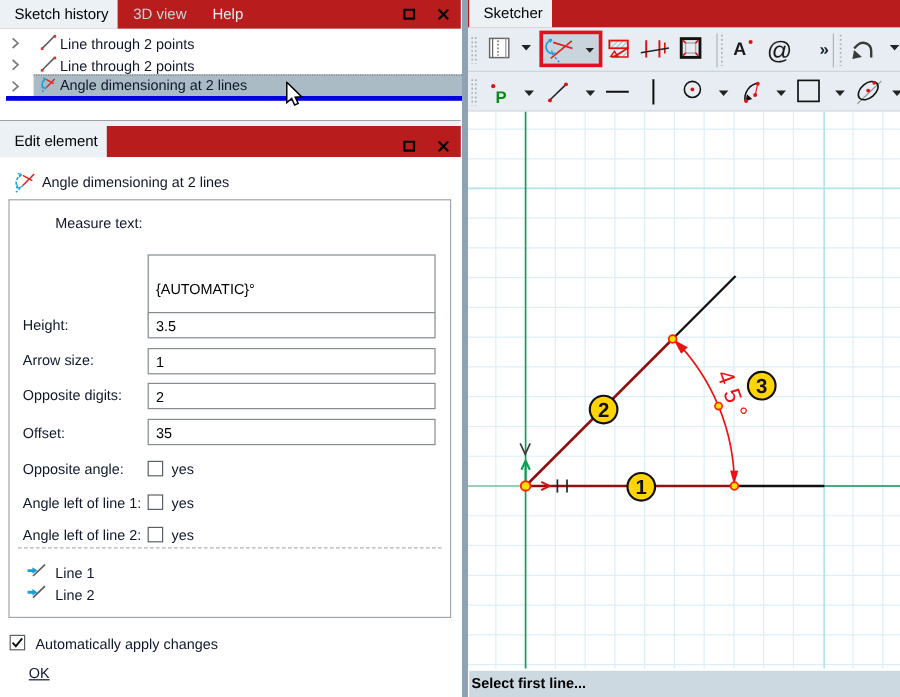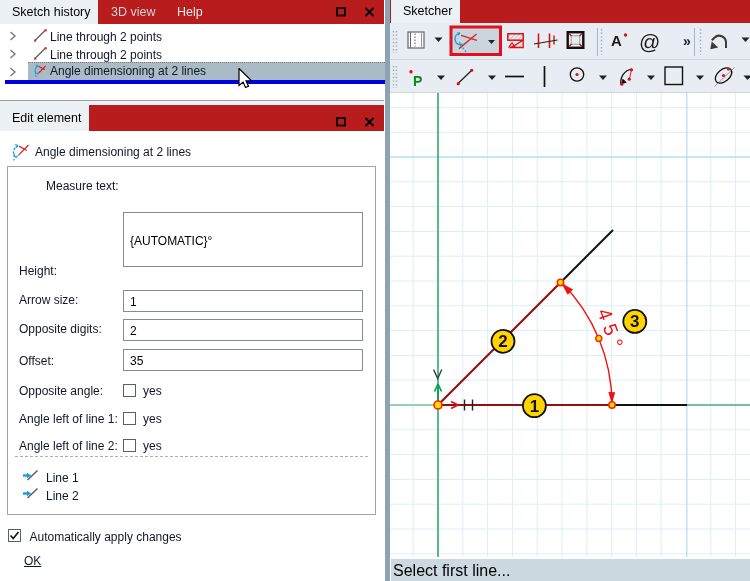--- a/index.html
+++ b/index.html
@@ -90,20 +90,21 @@
     <path d="M11 16.6 L5.3 22.3" stroke="#1da0dd" stroke-width="1.2" stroke-dasharray="1.8 1.4"></path>
   </svg>
   <div class="abs lbl" style="left:35px;top:145px;">Angle dimensioning at 2 lines</div>
 
   <div class="abs" style="left:7px;top:166px;width:369px;height:349px;border:1px solid #a0a6ab;box-sizing:border-box;"></div>
 
   <div class="abs lbl" style="left:19px;top:179px;margin-left:27px;">Measure text:</div>
   <div class="inp" style="top:176px;height:55px;padding:21px 0 0 6px;margin-top:36px;">{AUTOMATIC}°</div>
 
   <div class="abs lbl" style="left:19px;top:264px;">Height:</div>
+  <div class="inp" style="top:260px;height:22px;padding:4px 0 0 6px;">3.5</div>
 
   <div class="abs lbl" style="left:19px;top:293px;">Arrow size:</div>
   <div class="inp" style="top:289.5px;height:22px;padding:4px 0 0 6px;">1</div>
 
   <div class="abs lbl" style="left:19px;top:322px;">Opposite digits:</div>
   <div class="inp" style="top:319px;height:22px;padding:4px 0 0 6px;">2</div>
 
   <div class="abs lbl" style="left:19px;top:354px;">Offset:</div>
   <div class="inp" style="top:349px;height:22px;padding:4px 12px 0 6px;">35</div>
 
@@ -335,16 +336,16 @@
       <circle cx="534.4" cy="405.7" r="11.5" fill="#ffd400" stroke="#111" stroke-width="1.8"></circle>
       <text x="534.4" y="411.7" fill="#111">1</text>
       <circle cx="503" cy="341.3" r="11.5" fill="#ffd400" stroke="#111" stroke-width="1.8"></circle>
       <text x="503" y="347.3" fill="#111">2</text>
       <circle cx="634.8" cy="321.4" r="11.5" fill="#ffd400" stroke="#111" stroke-width="1.8"></circle>
       <text x="634.8" y="327.4" fill="#111">3</text>
     </g>
   </svg>
 
   <div class="abs" style="left:391px;top:558.5px;width:359px;height:22.5px;background:#cdd9e1;">
-    <div class="abs" style="left:2px;top:3px;font-size:16px;color:#000;">Select first line...</div>
+    <div class="abs" style="left:2px;top:3px;font-size:12px;color:#000;font-weight:bold;">Select first line...</div>
   </div>
 
 </div>
 
 </body></html>

